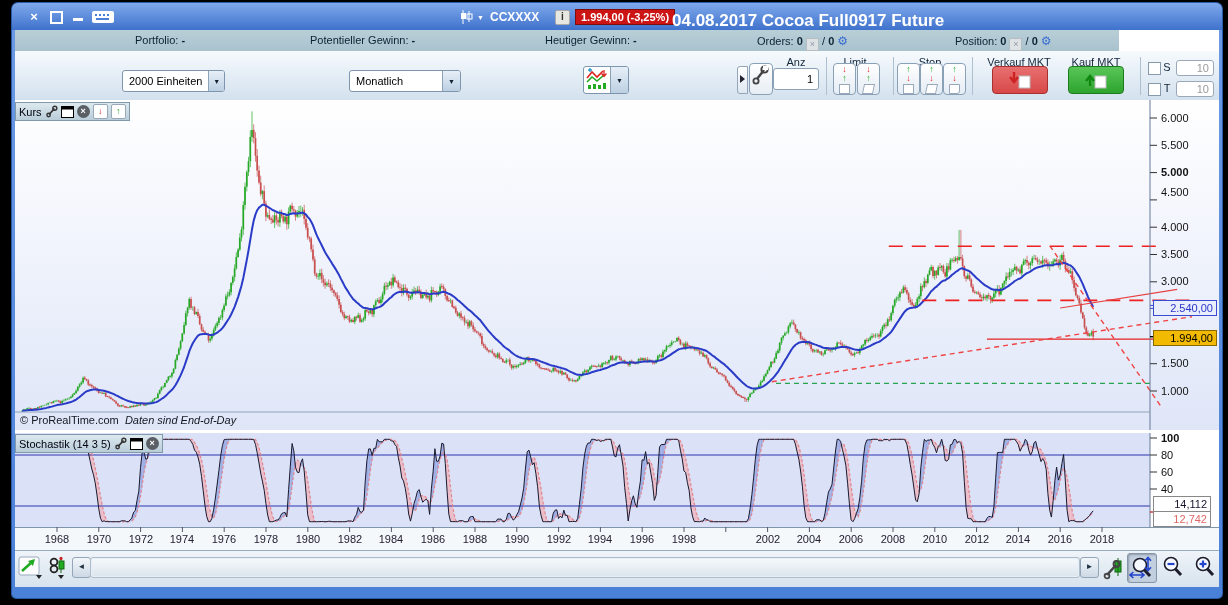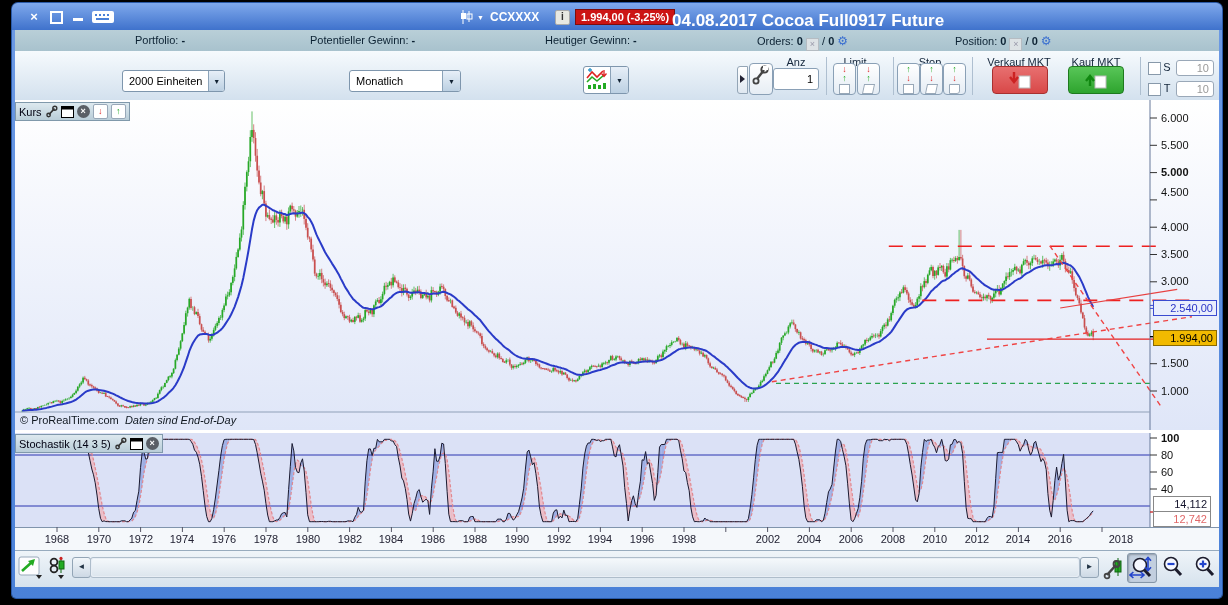--- a/index.html
+++ b/index.html
@@ -3,21 +3,21 @@
 <meta charset="utf-8">
 <style>
 html,body{margin:0;padding:0;background:#000;width:1228px;height:605px;overflow:hidden;
 font-family:"Liberation Sans",sans-serif;-webkit-font-smoothing:antialiased}
 #screen{position:relative;width:1228px;height:605px;background:#000}
 .abs{position:absolute}
 .window-frame{left:12px;top:3px;width:1210px;height:595px;background:linear-gradient(#6d9ae4,#4a81d8);border-radius:6px 6px 4px 4px;box-shadow:0 0 0 1px #2a5aa8}
 .titlebar{left:12px;top:3px;width:1210px;height:27px;background:linear-gradient(#7fa9ec,#3f72cc);border-radius:6px 6px 0 0;color:#fff;font-size:12px}
 .winbtn{top:6px;width:18px;height:16px;color:#fff;text-align:center;font-weight:bold;font-size:13px;line-height:15px;cursor:default}
 .content-bg{left:15px;top:30px;width:1204px;height:556px;background:#fff}
-.infobar{left:15px;top:30px;width:1204px;height:21px;background:linear-gradient(#b9cfd8,#a8c2cd);color:#0c2233;font-size:11px}
+.infobar{left:15px;top:30px;width:1104px;height:21px;background:linear-gradient(#b9cfd8,#a8c2cd);color:#0c2233;font-size:11px}
 .infobar .lbl{font-weight:normal}.infobar b{font-weight:bold}
 .toolbar{left:15px;top:51px;width:1204px;height:49px;background:linear-gradient(#f6fafd,#d3e1ee);border-bottom:1px solid #9db2c5}
 .dd{height:20px;background:#fff;border:1px solid #7e96ad;border-radius:3px;font-size:11px;color:#000;display:flex;align-items:center}
 .dd .txt{padding:0 6px;flex:1;white-space:nowrap}
 .ddarrow{width:17px;height:100%;background:linear-gradient(#e7eff8,#bcd0e2);border-left:1px solid #8ba2b8;border-radius:0 2px 2px 0;display:flex;align-items:center;justify-content:center;font-size:7px;color:#1c3least0}
 .ddarrow span{font-size:7px;color:#123}
 .grplabel{position:absolute;font-size:11px;color:#13253a;text-align:center}
 .obtn{position:absolute;width:21px;height:30px;background:linear-gradient(#ffffff,#e4ecf4);border:1px solid #8aa0b6;border-radius:4px;display:flex;flex-direction:column;align-items:center;justify-content:center;line-height:8px}
 .obtn .a{font-size:9px;font-weight:bold;height:9px}
 .obtn .pg{width:9px;height:8px;border:1px solid #98a8b8;background:#fff;margin-top:1px}
@@ -2180,21 +2180,21 @@
       <div class="yearlbl" style="left: 667px; top: 533px;">1998</div>
       <div class="yearlbl" style="left: 709px; top: 556px;">2000</div>
       <div class="yearlbl" style="left: 751px; top: 533px;">2002</div>
       <div class="yearlbl" style="left: 792px; top: 533px;">2004</div>
       <div class="yearlbl" style="left: 834px; top: 533px;">2006</div>
       <div class="yearlbl" style="left: 876px; top: 533px;">2008</div>
       <div class="yearlbl" style="left: 918px; top: 533px;">2010</div>
       <div class="yearlbl" style="left: 960px; top: 533px;">2012</div>
       <div class="yearlbl" style="left: 1001px; top: 533px;">2014</div>
       <div class="yearlbl" style="left: 1043px; top: 533px;">2016</div>
-      <div class="yearlbl" style="left: 1085px; top: 533px; margin-left: 19px;">2018</div>
+      <div class="yearlbl" style="left: 1085px; top: 533px;">2018</div>
     </div>
 
 <div class="abs bottombar"></div>
 <div class="abs" style="left:18px;top:555px;width:26px;height:26px">
   <svg width="26" height="26">
         <rect x="1" y="2" width="20" height="18" rx="2" fill="#fdfdff" stroke="#9ab"></rect>
         <path d="M4 16 L14 7" stroke="#2a2" stroke-width="2.6"></path>
         <path d="M10 6 L17 4 L15 11 Z" fill="#2a2"></path>
         <path d="M18 20 l3 4 l3 -4 z" fill="#222"></path>
       </svg>

